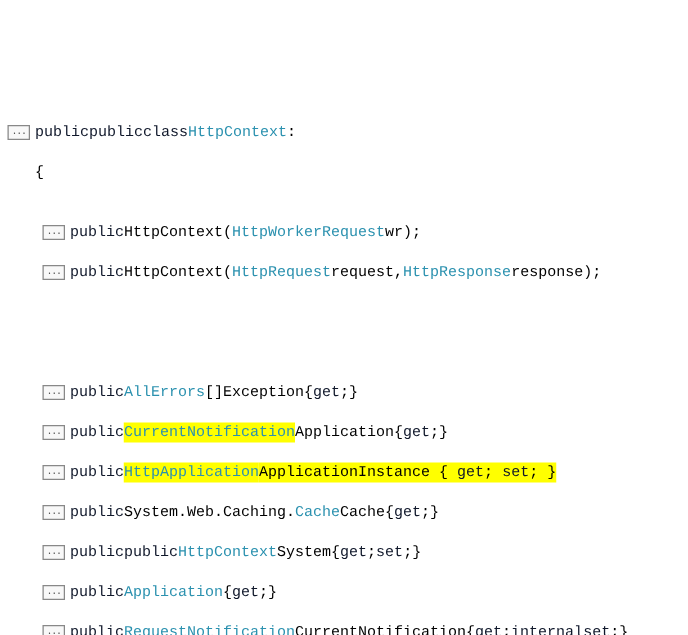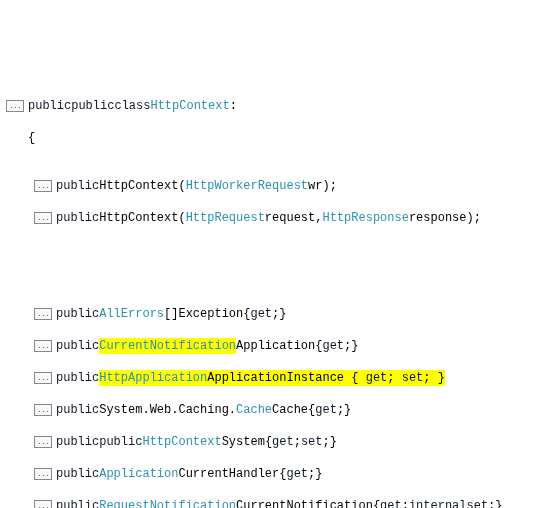--- a/index.html
+++ b/index.html
@@ -62,21 +62,21 @@
 <div class="line indent0"><span class="gutter"><span class="collapse-box">...</span></span><span class="kw">public</span> <span class="txt">HttpContext</span><span class="punc">(</span><span class="type">HttpWorkerRequest</span> <span class="txt">wr</span><span class="punc">)</span><span class="punc">;</span></div>
 <div class="line indent0"><span class="gutter"><span class="collapse-box">...</span></span><span class="kw">public</span> <span class="txt">HttpContext</span><span class="punc">(</span><span class="type">HttpRequest</span> <span class="txt">request</span><span class="punc">,</span> <span class="type">HttpResponse</span> <span class="txt">response</span><span class="punc">)</span><span class="punc">;</span></div>
 
 <div class="line">&nbsp;</div>
 
 <div class="line indent0"><span class="gutter"><span class="collapse-box">...</span></span><span class="kw">public</span> <span class="type">AllErrors</span><span class="punc">[]</span> <span class="txt">Exception</span> <span class="punc">{</span> <span class="kw">get</span><span class="punc">;</span> <span class="punc">}</span></div>
 <div class="line indent0"><span class="gutter"><span class="collapse-box">...</span></span><span class="kw">public</span> <span class="hl"><span class="type">CurrentNotification</span></span> <span class="txt">Application</span> <span class="punc">{</span> <span class="kw">get</span><span class="punc">;</span> <span class="punc">}</span></div>
 <div class="line indent0"><span class="gutter"><span class="collapse-box">...</span></span><span class="kw">public</span> <span class="hl"><span class="type">HttpApplication</span></span> <span class="hl"><span class="txt">ApplicationInstance</span> <span class="punc">{</span> <span class="kw">get</span><span class="punc">;</span> <span class="kw">set</span><span class="punc">;</span> <span class="punc">}</span></span></div>
 <div class="line indent0"><span class="gutter"><span class="collapse-box">...</span></span><span class="kw">public</span> <span class="txt">System.Web.Caching.</span><span class="type">Cache</span> <span class="txt">Cache</span> <span class="punc">{</span> <span class="kw">get</span><span class="punc">;</span> <span class="punc">}</span></div>
 <div class="line indent0"><span class="gutter"><span class="collapse-box">...</span></span><span class="kw">public</span> <span class="kw">public</span> <span class="type">HttpContext</span> <span class="txt">System</span> <span class="punc">{</span> <span class="kw">get</span><span class="punc">;</span> <span class="kw">set</span><span class="punc">;</span> <span class="punc">}</span></div>
-<div class="line indent0"><span class="gutter"><span class="collapse-box">...</span></span><span class="kw">public</span> <span class="type">Application</span> <span class="txt">CurrentHandler</span> <span class="punc">{</span> <span class="kw">get</span><span class="punc">;</span> <span class="punc">}</span></div>
+<div class="line indent0"><span class="gutter"><span class="collapse-box">...</span></span><span class="kw">public</span> <span class="type">Application</span>  <span class="punc">{</span> <span class="kw">get</span><span class="punc">;</span> <span class="punc">}</span></div>
 <div class="line indent0"><span class="gutter"><span class="collapse-box">...</span></span><span class="kw">public</span> <span class="type">RequestNotification</span> <span class="txt">CurrentNotification</span> <span class="punc">{</span> <span class="kw">get</span><span class="punc">;</span> <span class="kw">internal</span> <span class="kw">set</span><span class="punc">;</span> <span class="punc">}</span></div>
 
 
 
 
 
 
 
 
 

